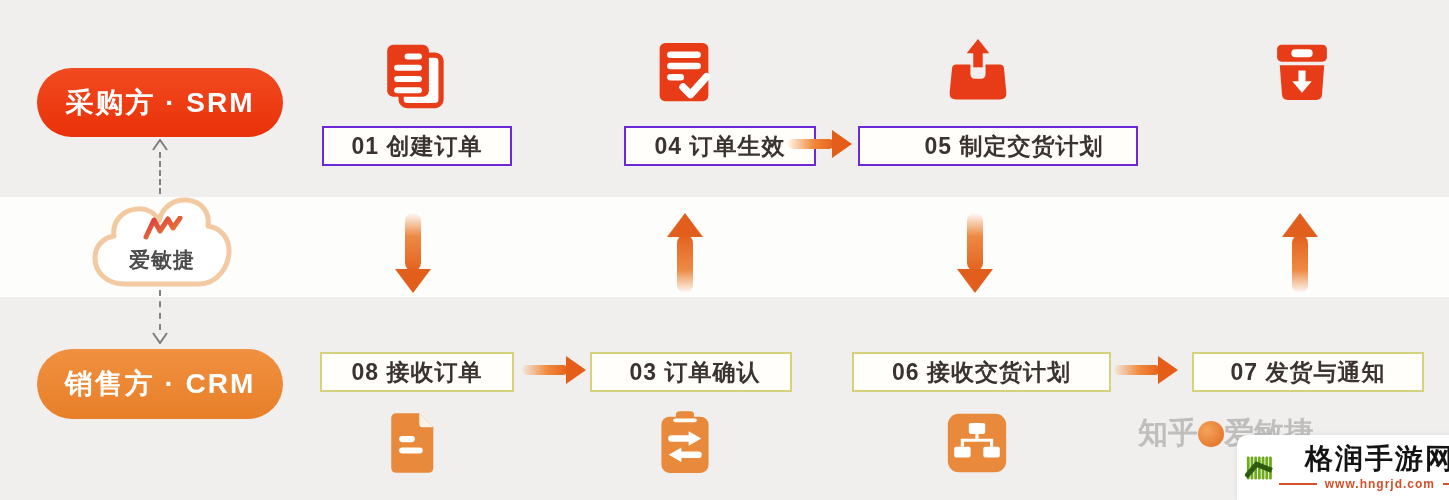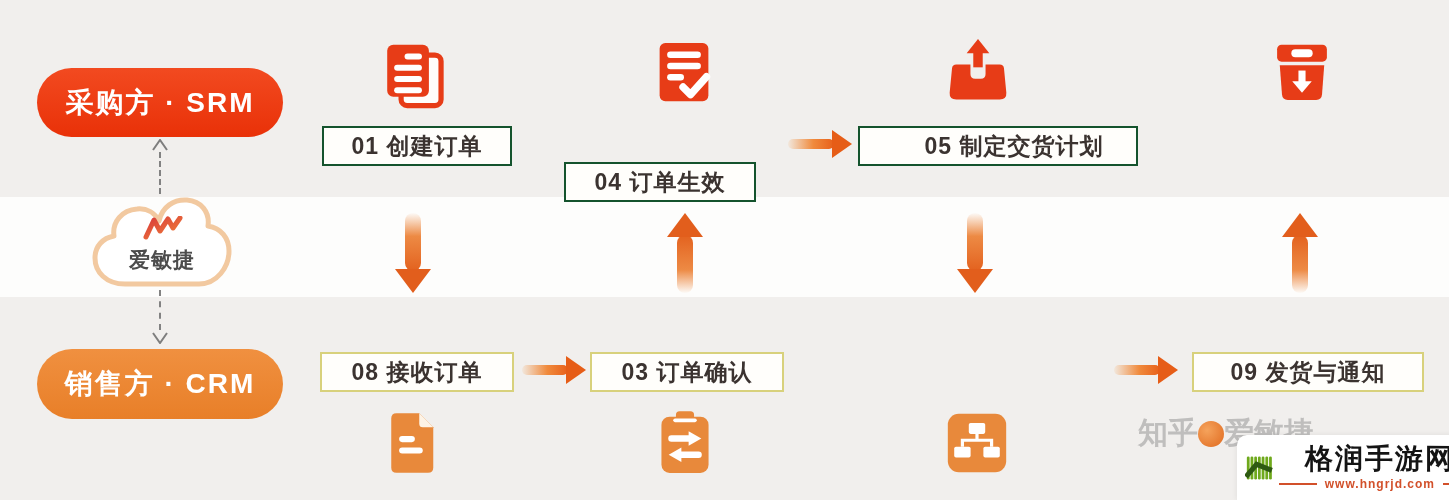--- a/index.html
+++ b/index.html
@@ -21,21 +21,21 @@
 
   
   .cloud{position:absolute;left:86px;top:194px;width:152px;height:100px;}
   .cloud-label{position:absolute;left:0;top:52px;width:152px;text-align:center;
                font-size:21px;font-weight:bold;color:#4c4c4c;letter-spacing:1px;}
   .cloud-logo{position:absolute;left:57px;top:22px;}
 
   
   .stepbox{position:absolute;height:36px;background:#fffefb;display:flex;align-items:center;
            justify-content:center;font-size:23px;font-weight:bold;color:#3b3330;letter-spacing:1px;}
-  .stepbox.top{border:2px solid #14532d;top:126px;}
+  .stepbox.top{border:2px solid #6d28d9;top:126px;}
   .stepbox.bottom{border:2px solid #d8d17c;top:352px;}
 
   
   .h-arrow{position:absolute;width:64px;height:28px;}
   .h-arrow .body{position:absolute;left:0;top:9px;width:46px;height:10px;border-radius:5px;
                  background:linear-gradient(90deg,rgba(246,178,107,0.12),#f08a3c 55%,#e8601a);}
   .h-arrow .head{position:absolute;left:44px;top:0;width:0;height:0;
                  border-top:14px solid transparent;border-bottom:14px solid transparent;
                  border-left:20px solid #e65d17;}
 
@@ -133,21 +133,21 @@
     <rect x="8" y="2" width="56" height="19" rx="5" fill="#e73c17"></rect>
     <rect x="24" y="7" width="24" height="9" rx="4.5" fill="#fff"></rect>
     <path d="M11,25 h50 l-2.5,33 q-0.5,6 -6.5,6 h-32 q-6,0 -6.5,-6 Z" fill="#e73c17"></path>
     <rect x="32" y="31" width="8" height="13" fill="#fff"></rect>
     <polygon points="25,43 47,43 36,56" fill="#fff"></polygon>
   </svg>
 
   <div class="stepbox top" style="left:322px;width:186px;">
     <span>01 创建订单</span>
   </div>
-  <div class="stepbox top" style="left:564px;width:188px;margin-top:36px;">
+  <div class="stepbox top" style="left:624px;width:188px;">
     <span>04 订单生效</span>
   </div>
   <div class="stepbox top" style="left:858px;width:244px;padding-left:32px;">
     <span>05 制定交货计划</span>
   </div>
 
   <div class="h-arrow" style="left:788px;top:130px;">
     <div class="body"></div>
       <div class="head"></div>
   </div>
@@ -173,25 +173,28 @@
       <div class="head"></div>
   </div>
   <div class="v-arrow v-up" style="left:1282px;top:213px;">
     <div class="body"></div>
       <div class="head"></div>
   </div>
 
   <div class="stepbox bottom" style="left:320px;width:190px;">
     <span>08 接收订单</span>
   </div>
-  <div class="stepbox bottom" style="left:590px;width:190px;">
+  <div class="stepbox bottom" style="left:590px;width:190px;padding-left:8px;">
     <span>03 订单确认</span>
   </div>
+  <div class="stepbox bottom" style="left:852px;width:255px;">
+    <span>06 接收交货计划</span>
+  </div>
   <div class="stepbox bottom" style="left:1192px;width:228px;">
-    <span>09 发货与通知</span>
+    <span>07 发货与通知</span>
   </div>
 
   <svg class="icon" style="left:386px;top:408px;" width="56" height="70" viewBox="0 0 64 76">
     <path d="M12,4 H38 L54,20 V66 Q54,72 48,72 H12 Q6,72 6,66 V10 Q6,4 12,4 Z" fill="#e8893b"></path>
     <path d="M38,4 L54,20 H42 Q38,20 38,16 Z" fill="#fdf3e6"></path>
     <rect x="15" y="30" width="18" height="7" rx="3.5" fill="#fff"></rect>
     <rect x="15" y="43" width="27" height="7" rx="3.5" fill="#fff"></rect>
   </svg>
   <svg class="icon" style="left:656px;top:408px;" width="58" height="70" viewBox="0 0 64 72">
     <rect x="22" y="1" width="20" height="10" rx="4" fill="#e8893b"></rect>

